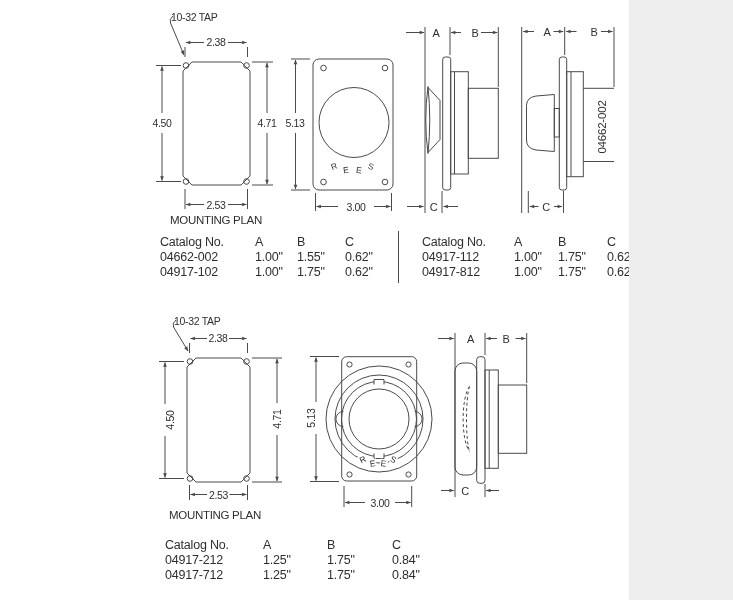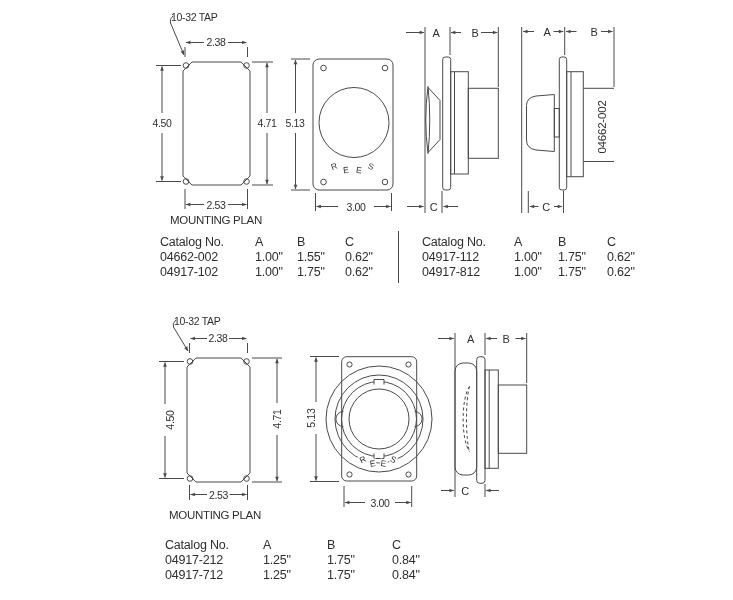--- a/index.html
+++ b/index.html
@@ -1,18 +1,18 @@
 <!DOCTYPE html>
 <html style="--line: #4a4a4a; --text: #2f2f2f; --bg: #ffffff;"><head>
 <meta charset="utf-8">
 <style>
   :root { --line:#4a4a4a; --text:#2f2f2f; --bg:#ffffff; }
   html,body { margin:0; padding:0; background:#eee; }
   .sheet {
-    width:733px; height:600px; background:var(--bg); position:relative;
+    width:629px; height:600px; background:var(--bg); position:relative;
     font-family:"Liberation Sans", sans-serif; overflow:hidden;text-decoration:underline;
   }
   svg { display:block; }
   .ln   { stroke:var(--line); stroke-width:1; fill:none; }
   .lnf  { stroke:var(--line); stroke-width:1; fill:#ffffff; }
   .dash { stroke-dasharray:3 2.5; }
   text  { fill:var(--text); }
   .t-dim  { font-size:10.5px; letter-spacing:-0.3px; }
   .t-abc  { font-size:11px;   letter-spacing:-0.2px; }
   .t-tbl  { font-size:12.5px; letter-spacing:-0.2px; }

